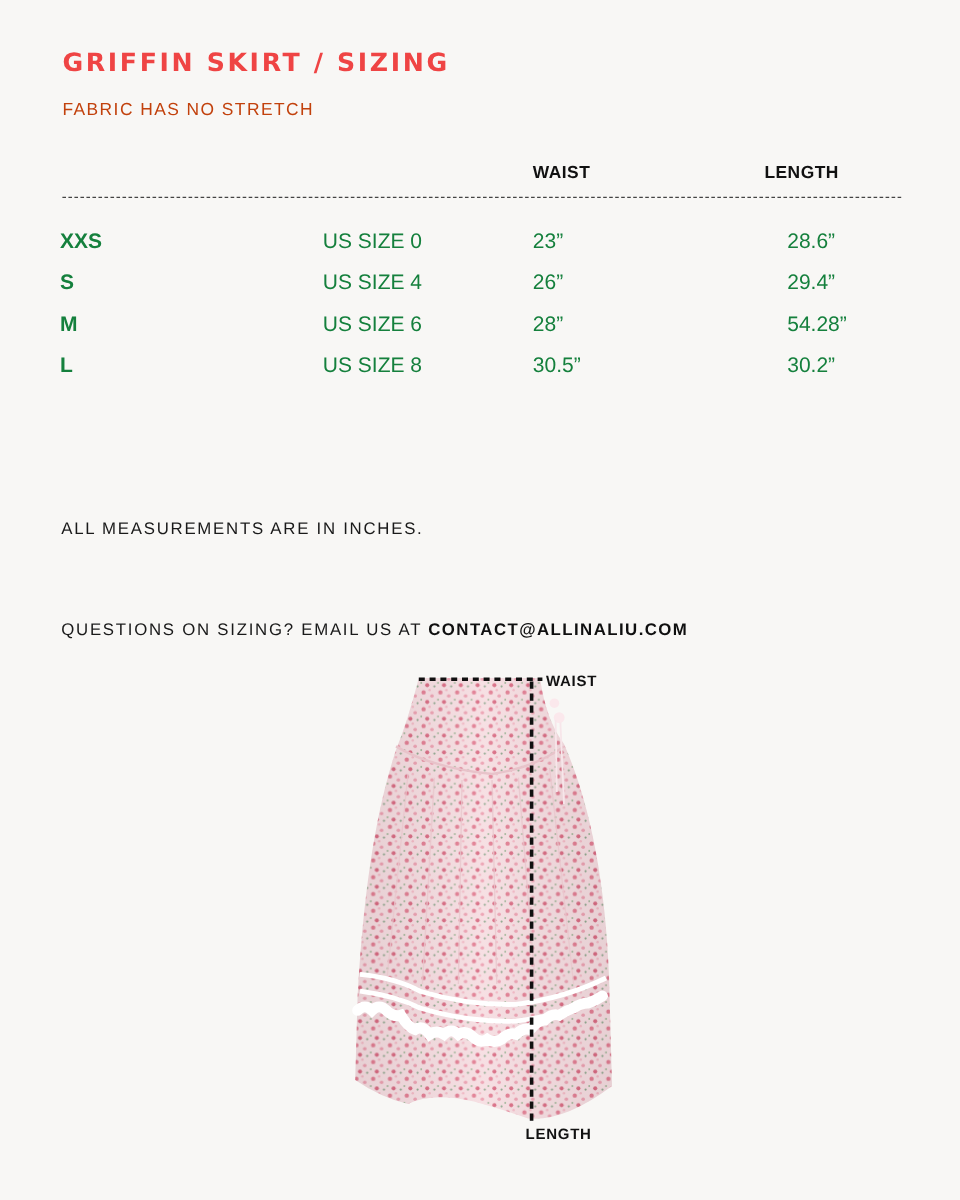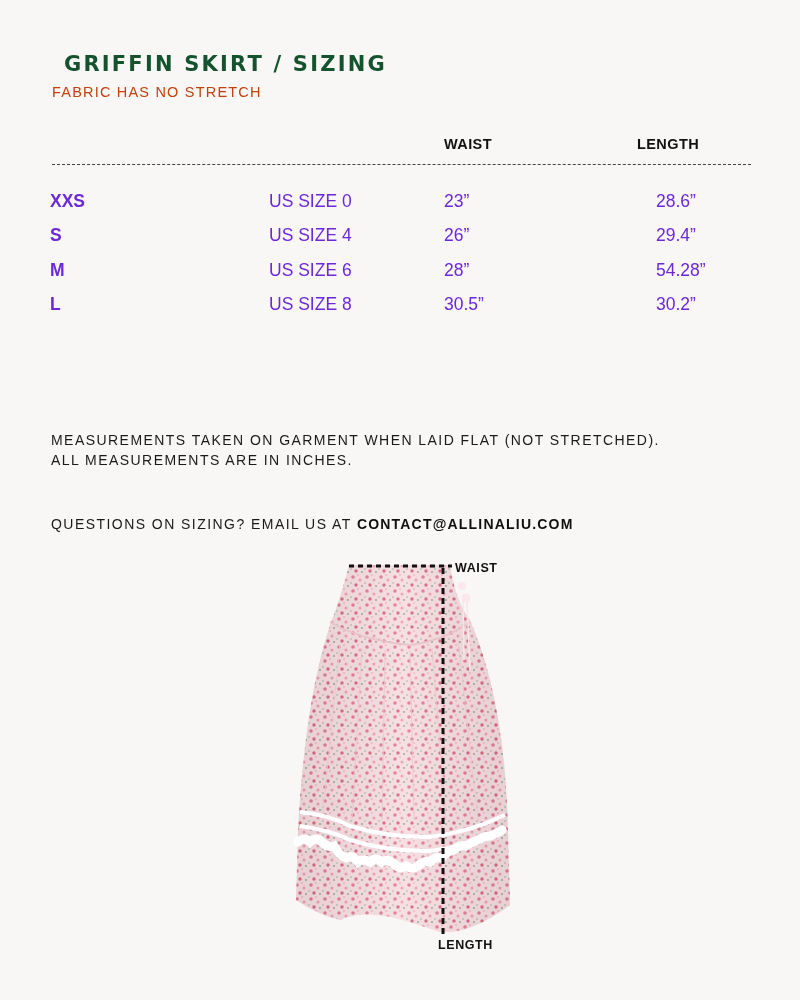--- a/index.html
+++ b/index.html
@@ -8,39 +8,39 @@
       background: #f8f7f5;
       color: #141414;
       font-family: "Liberation Sans", "DejaVu Sans", sans-serif;
       position: relative;
       overflow: hidden;
     }
     .title {
       position: absolute; left: 52px; top: 40px;
       font-family: "DejaVu Sans", sans-serif;
       font-weight: bold; font-size: 21px; letter-spacing: 2.2px;
-      margin: 12px; color: #14532d;
+      margin: 0; color: #ef4444;
     }
     .subtitle {
       position: absolute; left: 52px; top: 84px;
       font-size: 14.5px; letter-spacing: 1.2px; color: #c2410c;
     }
     .col-head {
       position: absolute; top: 136px;
       font-weight: bold; font-size: 14.5px; letter-spacing: 0.4px; color: #111;
     }
     .col-waist { left: 444px; }
     .col-length { left: 637px; }
     .divider {
       position: absolute; left: 52px; top: 164px; width: 699px; height: 0;
       border-top: 1.3px dashed #444;
     }
     .rows { position: absolute; left: 0; top: 190px; width: 800px; }
     .row { position: relative; height: 34.3px; }
-    .row span { position: absolute; top: 0; font-size: 17.5px; line-height: 22px; color: #6d28d9; }
+    .row span { position: absolute; top: 0; font-size: 17.5px; line-height: 22px; color: #15803d; }
     .c-size { left: 50px; font-weight: bold; }
     .c-us { left: 225px; margin-left: 44px; }
     .c-waist { left: 444px; }
     .c-length { left: 656px; }
     .note {
       position: absolute; left: 51px; top: 430px;
       font-size: 14px; letter-spacing: 1.45px; line-height: 20px; color: #1a1a1a;
     }
     .question {
       position: absolute; left: 51px; top: 516px;
@@ -86,21 +86,20 @@
   </div>
   <div class="row">
     <span class="c-size">L</span>
     <span class="c-us">US SIZE 8</span>
     <span class="c-waist">30.5”</span>
     <span class="c-length">30.2”</span>
   </div>
 </div>
 
 <div class="note">
-  <div>MEASUREMENTS TAKEN ON GARMENT WHEN LAID FLAT (NOT STRETCHED).</div>
   <div>ALL MEASUREMENTS ARE IN INCHES.</div>
 </div>
 
 <div class="question">
   <span>QUESTIONS ON SIZING? EMAIL US AT </span><a>CONTACT@ALLINALIU.COM</a>
 </div>
 
 <div class="figure">
   <svg width="800" height="1000" viewBox="0 0 800 1000">
     <defs>

